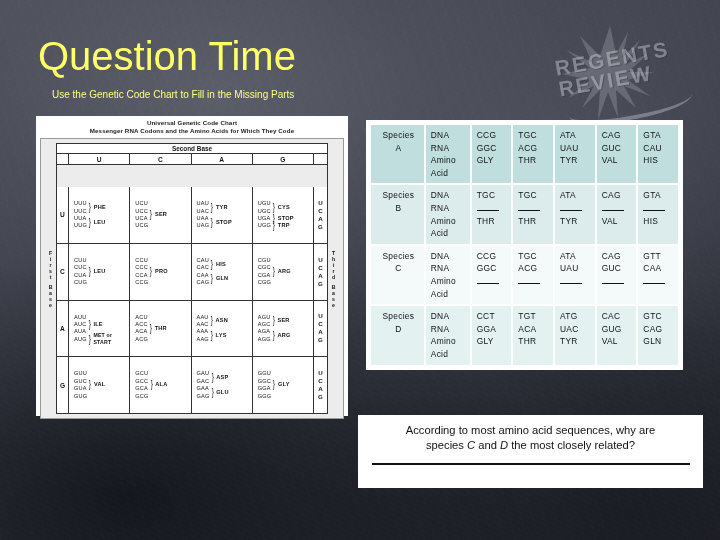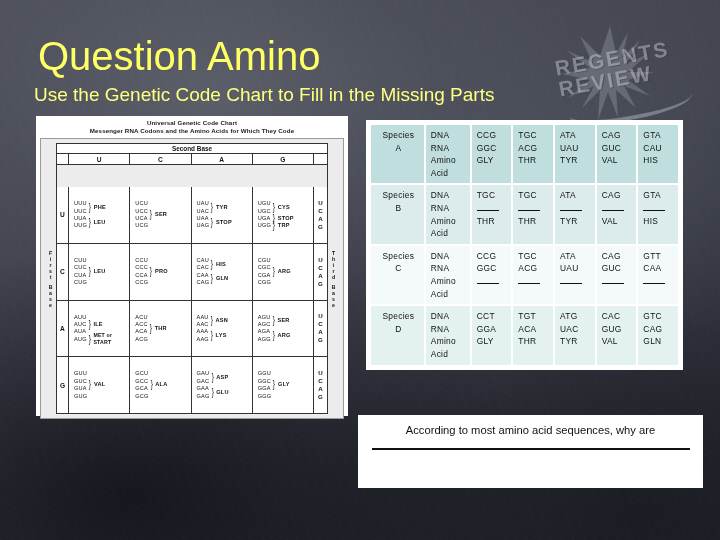--- a/index.html
+++ b/index.html
@@ -84,22 +84,22 @@
   
   #title {
     position: absolute; left: 38px; top: 33px;
     font-size: 40px;
     color: #ffff66;
     letter-spacing: 0px;
     line-height: 46px;
     white-space: nowrap;
   }
   #subtitle {
-    position: absolute; left: 34px; top: 86px;
-    font-size: 19px;
+    position: absolute; left: 52px; top: 86px;
+    font-size: 10px;
     color: #ffff80;
     line-height: 17px;
     white-space: nowrap;
   }
 
   
   #chart {
     position: absolute; left: 36px; top: 116px;
     width: 312px; height: 300px;
     background: #ffffff;
@@ -270,21 +270,21 @@
         <polygon points="60,2 66,30 78,8 72,34 90,16 76,40 98,30 78,48 104,48 78,56 100,72 74,62 86,84 66,66 68,94 58,68 48,96 50,66 32,84 44,62 18,74 40,56 12,50 40,44 16,26 42,38 30,12 50,32"></polygon>
       </g>
     </svg>
     <div id="wm-swoosh"></div>
     <div id="wm-text">
       <div>REGENTS</div>
       <div>REVIEW</div>
     </div>
   </div>
 
-  <div id="title">Question Amino</div>
+  <div id="title">Question Time</div>
   <div id="subtitle">Use the Genetic Code Chart to Fill in the Missing Parts</div>
 
   <div id="chart">
     <div class="chart-title">
       <div>Universal Genetic Code Chart</div>
       <div class="l2">Messenger RNA Codons and the Amino Acids for Which They Code</div>
     </div>
 
     <div id="chart-frame">
       <div class="vstrip" id="vstrip-left">
@@ -798,16 +798,19 @@
               <div>GLN</div>
             </td>
           </tr>
         </tbody>
     </table>
   </div>
 
   <div id="question-box">
     <div id="question-text">
       <div>According to most amino acid sequences, why are</div>
+      <div>
+        <span>species </span><i>C</i><span> and </span><i>D</i><span> the most closely related?</span>
+      </div>
     </div>
     <div id="answer-line"></div>
   </div>
 </div>
 
 </body></html>

